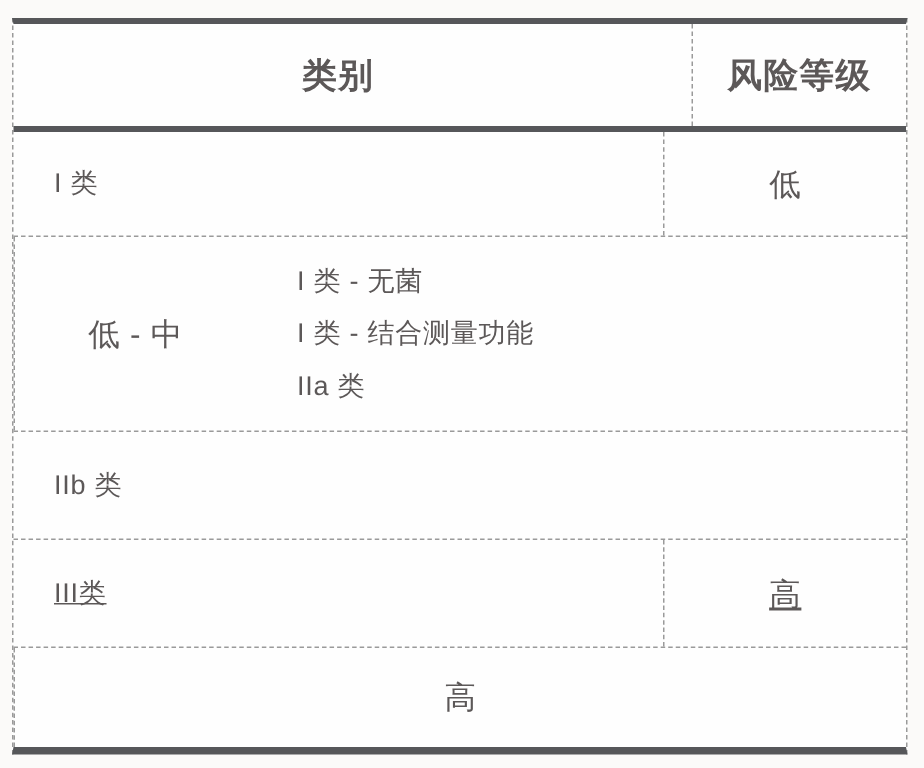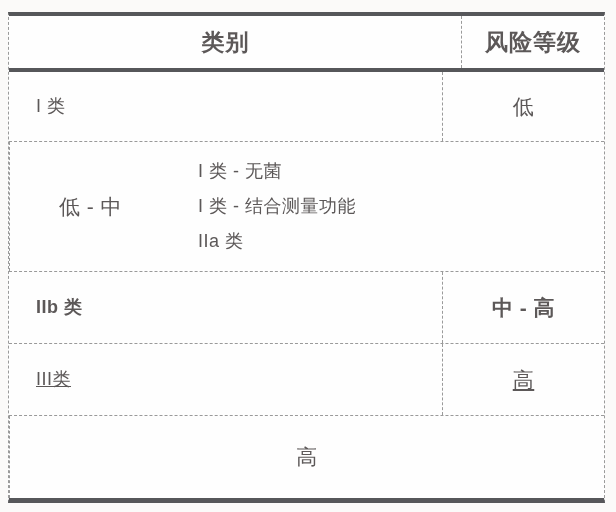--- a/index.html
+++ b/index.html
@@ -32,27 +32,27 @@
     flex-direction: column;
     color: #5c5858;
   }
   .row {
     display: flex;
     box-sizing: border-box;
     border-bottom: 1px dashed #9a9a9a;
     flex: 0 0 auto;
   }
   .row.header {
-    height: 56px;
+    height: 72px;
     border-bottom: 4px solid #56575a;
     gap: 19px;
   }
   .row.r1 { height: 70px; }
   .row.r2 { height: 130px; }
-  .row.r3 { height: 72px; font-weight: bold; }
+  .row.r3 { height: 72px; }
   .row.r4 { height: 72px; text-decoration: underline; }
   .row.r5 { flex: 1 1 auto; border-bottom: none; }
   .cell {
     box-sizing: border-box;
     display: flex;
     align-items: center;
   }
   .cell.cat {
     width: 433px;
     padding-left: 27px;
@@ -99,21 +99,20 @@
 
     <div class="row r2">
       <div class="cell risk">低 - 中</div>
       <div class="cell cat">I 类 - 无菌
 I 类 - 结合测量功能
 IIa 类</div>
     </div>
 
     <div class="row r3">
       <div class="cell cat">IIb 类</div>
-      <div class="cell risk">中 - 高</div>
     </div>
 
     <div class="row r4">
       <div class="cell cat">III类</div>
       <div class="cell risk">高</div>
     </div>
 
     <div class="row r5">
       <div class="cell risk">高</div>
     </div>

